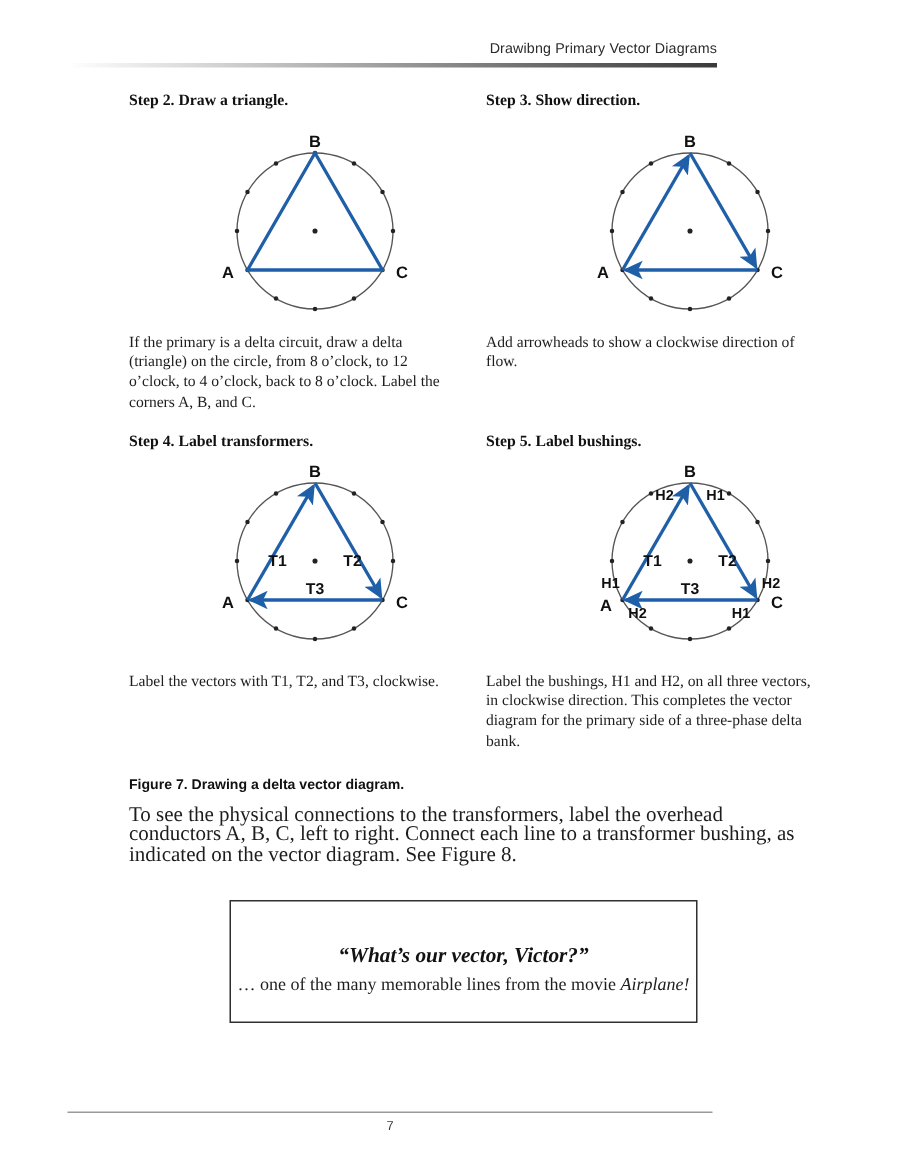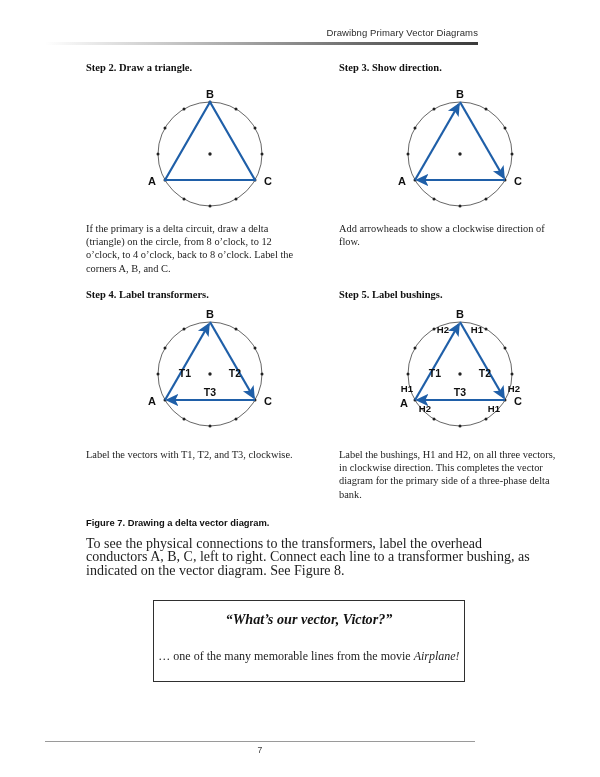--- a/index.html
+++ b/index.html
@@ -51,21 +51,21 @@
     font-family: "Liberation Sans", sans-serif;
     font-weight: bold;
     font-size: 13.4px;
     letter-spacing: -.1px;
     color: #111;
     white-space: nowrap;
   }
 
   
   .col-l { left: 86px; }
-  .col-r { left: 339px; }
+  .col-r { left: 324px; }
 
   .step-head {
     position: absolute;
     font-family: "Liberation Serif", serif;
     font-weight: bold;
     font-size: 10.5px;
     color: #111;
     white-space: nowrap;
     text-align: right;
   }
@@ -112,21 +112,21 @@
     left: 153px;
     top: 600px;
     width: 312px;
     height: 82px;
     border: 1.3px solid #2f2f2f;
     box-sizing: border-box;
     background: #fff;
   }
   .quote-main {
     position: absolute;
-    top: 10px;
+    top: 28px;
     left: 0;
     width: 100%;
     text-align: center;
     font-weight: bold;
     font-style: italic;
     font-size: 14.2px;
     color: #121212;
   }
   .quote-sub {
     position: absolute;

